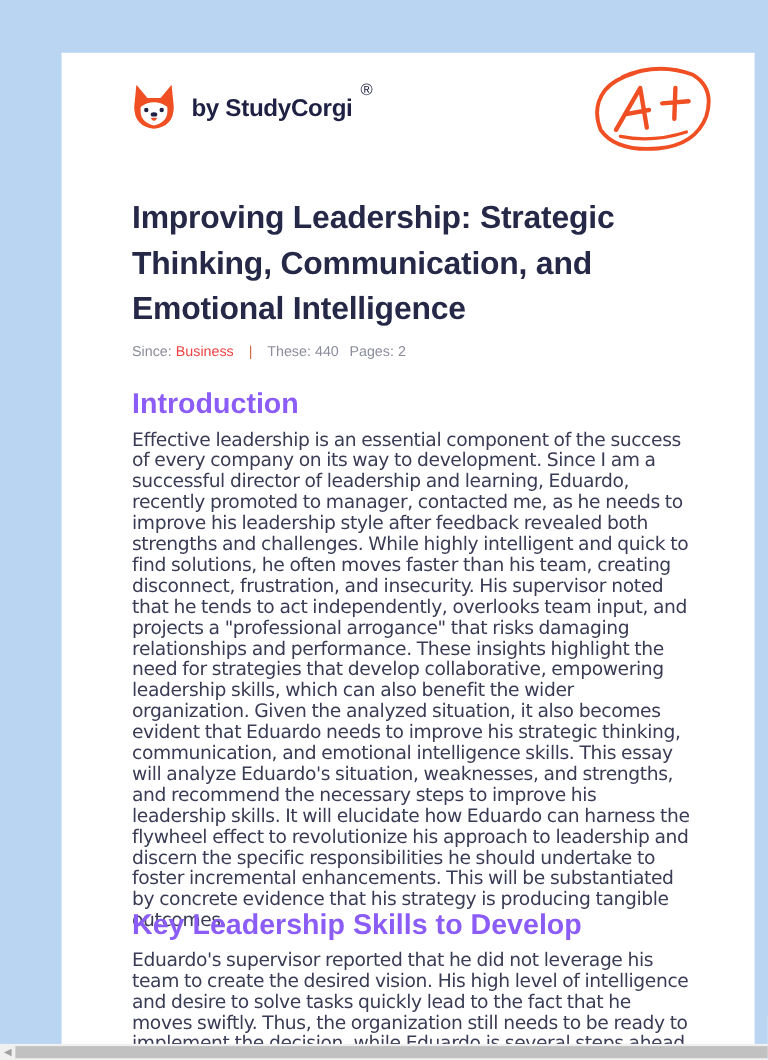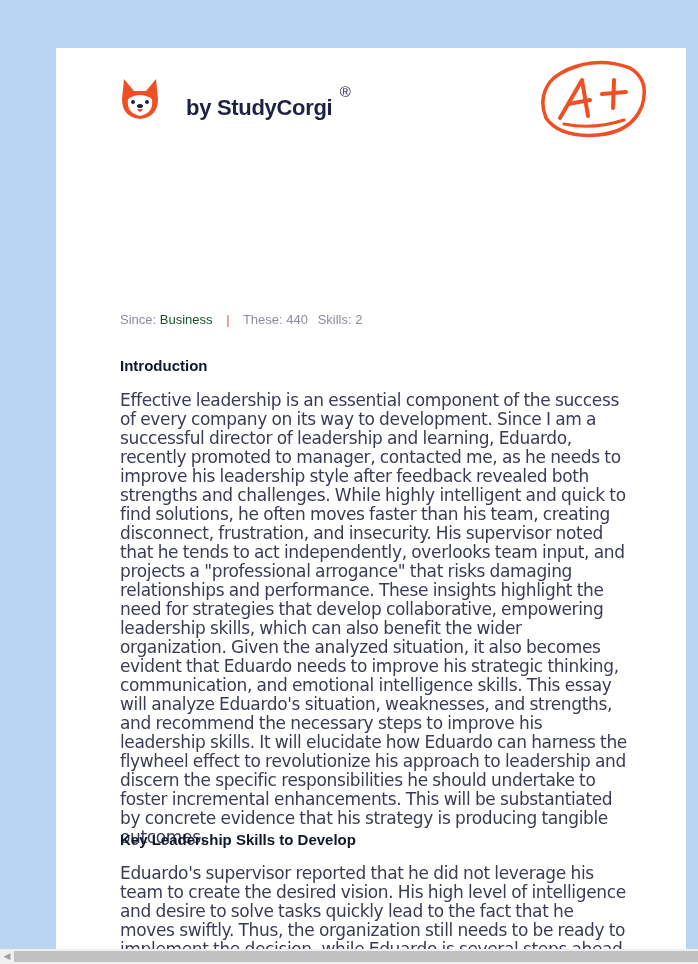--- a/index.html
+++ b/index.html
@@ -7,47 +7,47 @@
       width: 698px; height: 964px; overflow: hidden; position: relative;
       background: #b9d5f1;
       font-family: "Liberation Sans", sans-serif;
     }
     .page {
       position: absolute; left: 56px; top: 48px; width: 630px; height: 920px;
       background: #ffffff; border-radius: 0 0 8px 0; overflow: hidden;
     }
     .logo {
       position: absolute; left: 64px; top: 27px; height: 46px;
-      display: flex; align-items: flex-end; gap: 12px;
+      display: flex; align-items: flex-start;
     }
     .logo-mark { width: 40px; height: 44px; }
     .logo-text {
       margin-left: 14px; margin-top: 10px; font-weight: bold; font-size: 22px;
       color: #1e2044; letter-spacing: -0.3px; position: relative;
     }
     .logo-reg {
       position: absolute; right: -18px; top: -12px; font-size: 15px; font-weight: normal;
       color: #1e2044;
     }
     .grade { position: absolute; left: 482px; top: 10px; width: 110px; height: 82px; }
     .title {
       position: absolute; left: 64px; top: 130px; width: 500px; margin: 0;
       font-size: 29px; line-height: 41.5px; font-weight: bold; color: #262847;
       letter-spacing: -0.2px;
     }
     .meta {
       position: absolute; left: 64px; top: 264px; font-size: 13px; color: #8b8d9c;
       white-space: nowrap;
     }
-    .meta .val { color: #14532d; }
+    .meta .val { color: #ef4444; }
     .meta .sep { color: #d3653f; margin: 0 10px; }
     .meta .gap { margin-left: 6px; }
     h2 {
-      position: absolute; left: 64px; margin: 0; font-size: 15px; font-weight: bold;
-      color: #0f172a; line-height: 24px;
+      position: absolute; left: 64px; margin: 0; font-size: 26px; font-weight: bold;
+      color: #8b5cf6; line-height: 24px;
     }
     .para {
       position: absolute; left: 64px; width: 512px; margin: 0;
       font-size: 17px; line-height: 19px; color: #3a3c55;
       font-family: "DejaVu Sans", sans-serif; letter-spacing: -0.35px;
       word-spacing: -0.5px;
     }
     .hscroll {
       position: absolute; left: 0; top: 949px; width: 698px; height: 15px;
       background: #f0f0f0;
@@ -81,28 +81,29 @@
     </span>
   </div>
 
   <svg class="grade" viewBox="0 0 110 82">
     <path d="M28 12 Q60 -2 92 10 Q112 22 104 48 Q94 74 60 77 Q22 80 8 60 Q0 40 12 24 Q20 14 40 8" fill="none" stroke="#f04e23" stroke-width="3.5" stroke-linecap="round"></path>
     <path d="M22 60 L44 22 L50 58 M30 46 L52 42" fill="none" stroke="#f04e23" stroke-width="4" stroke-linecap="round" stroke-linejoin="round"></path>
     <path d="M64 36 L88 34 M76 22 L75 50" fill="none" stroke="#f04e23" stroke-width="4" stroke-linecap="round"></path>
     <path d="M26 66 Q55 72 86 62" fill="none" stroke="#f04e23" stroke-width="3" stroke-linecap="round"></path>
   </svg>
 
+  <h1 class="title">Improving Leadership: Strategic Thinking, Communication, and Emotional Intelligence</h1>
 
   <div class="meta">
     <span>Since:</span>
     <span class="val">Business</span>
     <span class="sep">|</span>
     <span>These:</span>
     <span>440</span>
-    <span class="gap">Skills:</span>
+    <span class="gap">Pages:</span>
     <span>2</span>
   </div>
 
   <h2 style="top:306px;">Introduction</h2>
   <p class="para" style="top:343px;">Effective leadership is an essential component of the success of every company on its way to development. Since I am a successful director of leadership and learning, Eduardo, recently promoted to manager, contacted me, as he needs to improve his leadership style after feedback revealed both strengths and challenges. While highly intelligent and quick to find solutions, he often moves faster than his team, creating disconnect, frustration, and insecurity. His supervisor noted that he tends to act independently, overlooks team input, and projects a "professional arrogance" that risks damaging relationships and performance. These insights highlight the need for strategies that develop collaborative, empowering leadership skills, which can also benefit the wider organization. Given the analyzed situation, it also becomes evident that Eduardo needs to improve his strategic thinking, communication, and emotional intelligence skills. This essay will analyze Eduardo's situation, weaknesses, and strengths, and recommend the necessary steps to improve his leadership skills. It will elucidate how Eduardo can harness the flywheel effect to revolutionize his approach to leadership and discern the specific responsibilities he should undertake to foster incremental enhancements. This will be substantiated by concrete evidence that his strategy is producing tangible outcomes.</p>
 
   <h2 style="top:780px;">Key Leadership Skills to Develop</h2>
   <p class="para" style="top:816px;">Eduardo's supervisor reported that he did not leverage his team to create the desired vision. His high level of intelligence and desire to solve tasks quickly lead to the fact that he moves swiftly. Thus, the organization still needs to be ready to implement the decision, while Eduardo is several steps ahead. It</p>
 </div>
 

